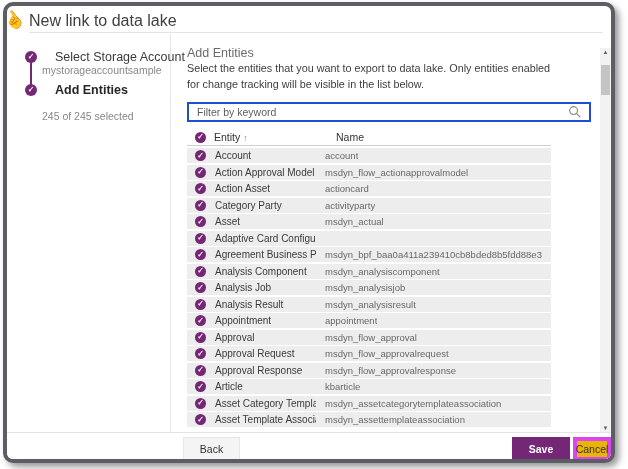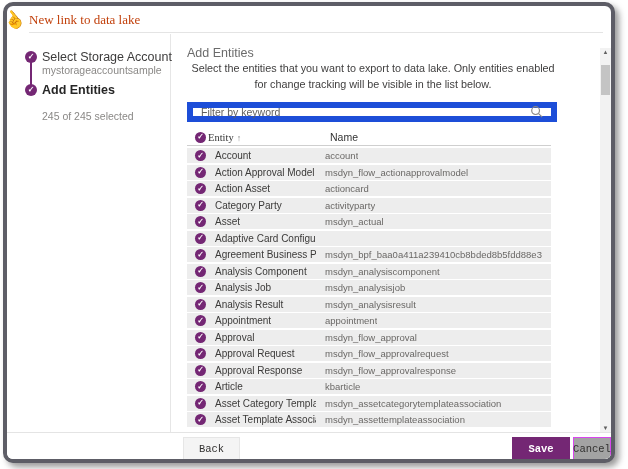--- a/index.html
+++ b/index.html
@@ -14,59 +14,59 @@
     background:#fff;box-shadow:4px 4px 6px rgba(120,120,120,.75);
     overflow:hidden;
   }
   .hand-cursor{
     position:absolute;left:4px;top:10px;z-index:20;font-size:17px;color:#2e3040;
     transform:rotate(-38deg);user-select:none;
   }
   
   .dlg-header{position:absolute;left:0;top:0;right:0;height:27px;}
   .dlg-header::after{content:'';position:absolute;left:22px;right:8px;bottom:0;height:1px;background:#e4e4e4;}
-  .dlg-title{position:absolute;left:22px;top:6px;font-size:13px;color:#c2410c;font-family:Liberation Serif, serif;}
+  .dlg-title{position:absolute;left:22px;top:6px;font-size:16px;color:#404040;}
   
   .dlg-body{position:absolute;left:0;top:28px;right:0;bottom:27px;}
   .sidebar{position:absolute;left:0;top:0;bottom:0;width:163px;border-right:1px solid #e6e6e6;}
   .step-circle{
     position:absolute;width:12px;height:12px;border-radius:50%;
     background:var(--accent);display:flex;align-items:center;justify-content:center;
   }
   .step-circle .tick, .check .tick{color:#fff;font-size:8px;line-height:1;font-weight:bold;}
   .step-connector{position:absolute;left:23px;top:28px;width:2px;height:23px;background:var(--accent);}
-  .step-label{position:absolute;left:35px;font-size:12.5px;color:#3d3c3c;white-space:nowrap;}
+  .step-label{position:absolute;left:48px;font-size:12.5px;color:#3d3c3c;white-space:nowrap;}
   .step-label.bold{font-weight:bold;color:#262626;}
   .step-sub{position:absolute;left:35px;font-size:10.5px;color:#8a8886;white-space:nowrap;}
   
   .main{position:absolute;left:164px;top:0;right:0;bottom:0;}
   .main-heading{position:absolute;left:16px;top:12px;font-size:12.5px;color:#6b6b6b;}
-  .main-desc{position:absolute;left:16px;top:27px;width:372px;font-size:10.8px;line-height:1.45;color:#3f3e3e;text-align:center;}
+  .main-desc{position:absolute;left:16px;top:27px;width:372px;font-size:10.8px;line-height:1.45;color:#3f3e3e;}
   .filter-box{
-    position:absolute;left:16px;top:68px;width:370px;height:20px;box-sizing:border-box;
-    border:6px solid #1d4ed8;background:#fff;display:flex;align-items:center;
+    position:absolute;left:16px;top:68px;width:404px;height:20px;box-sizing:border-box;
+    border:2px solid #1d4ed8;background:#fff;display:flex;align-items:center;
   }
   .filter-box input{
     flex:1;border:none;outline:none;font-size:10.5px;color:#333;padding:0 4px 0 8px;
     font-family:"Liberation Sans", sans-serif;background:transparent;
   }
   .filter-box input::placeholder{color:#605e5c;}
   .search-icon{width:16px;margin-right:5px;display:flex;align-items:center;}
   
   .table{position:absolute;left:16px;top:95px;width:364px;}
   .t-head{
     position:relative;height:16px;border-bottom:1px solid #cfcfcf;
     display:flex;align-items:center;background:#fff;margin-bottom:2px;
   }
   .check{
     width:11px;height:11px;border-radius:50%;background:var(--accent);
     display:inline-flex;align-items:center;justify-content:center;flex:none;
     margin-left:8px;
   }
-  .col-entity{margin-left:2px;width:101px;font-size:10.5px;color:#333;white-space:nowrap;overflow:hidden;font-family:Liberation Serif, serif;}
+  .col-entity{margin-left:8px;width:101px;font-size:10.5px;color:#333;white-space:nowrap;overflow:hidden;}
   .col-name{margin-left:21px;font-size:10.5px;color:#333;white-space:nowrap;}
   .sort-arrow{color:#8b8b8b;font-size:9px;margin-left:3px;}
   .t-row{
     height:15px;margin-bottom:1.5px;background:#ededed;
     display:flex;align-items:center;
   }
   .cell-entity{margin-left:9px;width:101px;font-size:10px;color:#3b3a39;white-space:nowrap;overflow:hidden;}
   .cell-name{margin-left:9px;font-size:9.5px;color:#6a6866;white-space:nowrap;overflow:hidden;}
   
   .scrollbar{
@@ -74,26 +74,26 @@
     display:flex;flex-direction:column;align-items:center;
   }
   .scroll-arrow{font-size:6px;color:#606060;line-height:8px;height:8px;user-select:none;}
   .scroll-track{flex:1;width:100%;position:relative;}
   .scroll-thumb{position:absolute;left:1px;right:1px;top:9px;height:30px;background:#c4c4c4;}
   
   .dlg-footer{position:absolute;left:0;right:0;bottom:0;height:26px;border-top:1px solid #e4e4e4;background:#fff;}
   .btn{
     position:absolute;top:4px;height:24px;box-sizing:border-box;font-size:10.5px;
     display:flex;align-items:center;justify-content:center;cursor:pointer;
-    font-family:Liberation Mono, monospace;
+    font-family:Liberation Sans, sans-serif;
     text-align:right;
   }
   .btn-back{left:176px;width:57px;background:#f4f4f4;border:1px solid #e6e6e6;color:#323130;}
   .btn-save{left:505px;width:58px;background:var(--accent);color:#fff;border:1px solid var(--accent);font-weight:bold;}
-  .btn-cancel{left:566px;width:38px;background:#a3a3a3;border:1px solid #d946ef;color:#323130;}
+  .btn-cancel{left:566px;width:38px;background:#eab308;border:4px solid #d946ef;color:#323130;}
 </style>
 </head>
 <body>
 
 <span class="hand-cursor">☝</span>
 
 <div class="dialog">
 
   <div class="dlg-header">
     <span class="dlg-title">New link to data lake</span>

